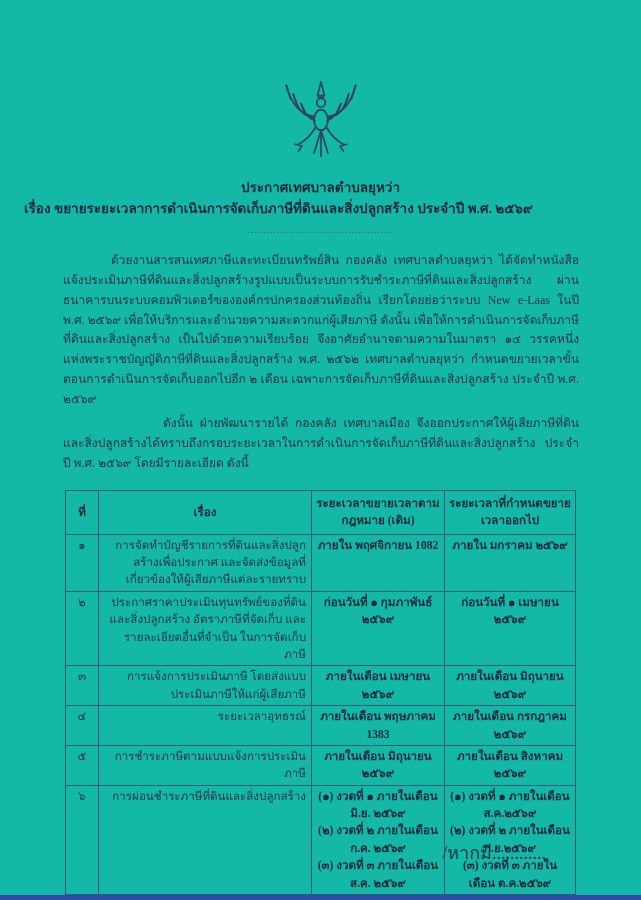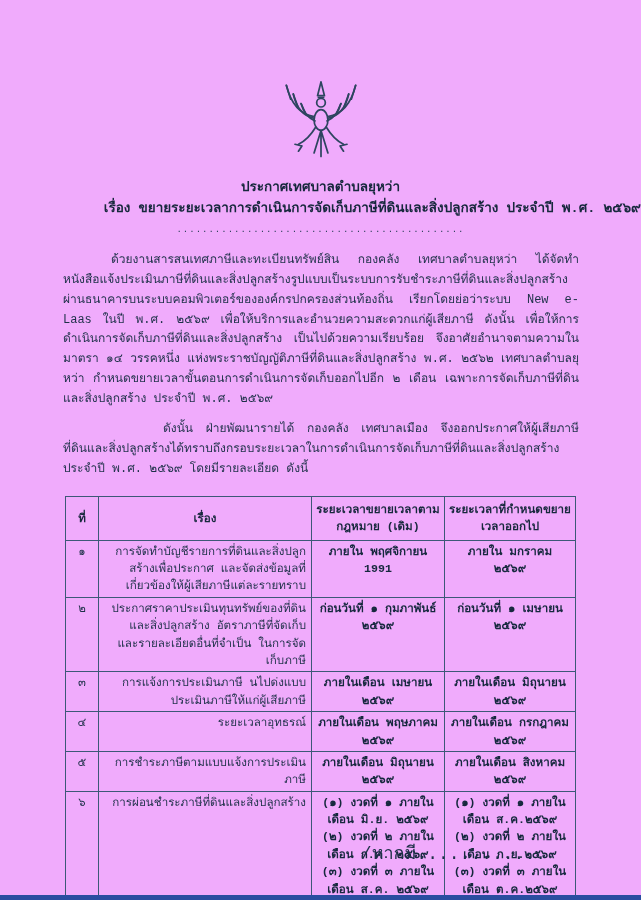--- a/index.html
+++ b/index.html
@@ -1,46 +1,47 @@
 <!DOCTYPE html>
 <html><head>
 <meta charset="utf-8">
 <style>
   html,body{margin:0;padding:0;background:#7f8f99;}
   .page{
     width:641px;height:900px;position:relative;margin:0 auto;
-    background:#f0abfc;
+    background:#14b8a6;
     color:#1d3048;
-    font-family:Liberation Mono, monospace;
+    font-family:Liberation Serif, serif;
     overflow:hidden;
   }
   .emblem-wrap{
     width:100%;display:flex;justify-content:center;
     padding-top:72px;
   }
   .emblem-wrap svg{display:block;}
   .doc-title{
     text-align:center;font-weight:bold;font-size:13.5px;line-height:1.55;
     margin-top:10px;color:#17283d;
   }
   .doc-subject{
-    text-align:right;font-weight:bold;font-size:13.5px;line-height:1.55;
+    text-align:left;font-weight:bold;font-size:13.5px;line-height:1.55;
     color:#17283d;
+    margin-left:24px;
   }
   .divider{
     text-align:center;font-size:9px;letter-spacing:1px;color:#2a4058;
     margin-top:6px;line-height:1;
   }
   .body-text{
     margin:16px 62px 0 63px;
     font-size:12px;line-height:1.66;text-align:justify;
     color:#1d3048;
   }
   .para1{text-indent:48px;}
-  .para2{text-indent:100px;margin-top:10px;}
+  .para2{text-indent:100px;margin-top:4px;}
   table.announcement{
     border-collapse:collapse;
     margin:16px auto 0 auto;
     width:498px;
     font-size:11.6px;line-height:1.5;
     color:#1d3048;
     table-layout:fixed;
   }
   table.announcement th,
   table.announcement td{
@@ -113,51 +114,51 @@
         <th class="col-subject">เรื่อง</th>
         <th class="col-orig">ระยะเวลาขยายเวลาตามกฎหมาย (เดิม)</th>
         <th class="col-ext">ระยะเวลาที่กำหนดขยายเวลาออกไป</th>
       </tr>
     </thead>
     <tbody>
         <tr>
           <td class="cell-no col-no">๑</td>
           <td class="col-subject">การจัดทำบัญชีรายการที่ดินและสิ่งปลูกสร้างเพื่อประกาศ และจัดส่งข้อมูลที่เกี่ยวข้องให้ผู้เสียภาษีแต่ละรายทราบ</td>
           <td class="cell-center col-orig">
-            <div>ภายใน พฤศจิกายน 1991</div>
+            <div>ภายใน พฤศจิกายน 1082</div>
           </td>
           <td class="cell-center col-ext">
             <div>ภายใน มกราคม ๒๕๖๙</div>
           </td>
         </tr>
         <tr>
           <td class="cell-no col-no">๒</td>
           <td class="col-subject">ประกาศราคาประเมินทุนทรัพย์ของที่ดินและสิ่งปลูกสร้าง อัตราภาษีที่จัดเก็บ และรายละเอียดอื่นที่จำเป็น ในการจัดเก็บภาษี</td>
           <td class="cell-center col-orig">
             <div>ก่อนวันที่ ๑ กุมภาพันธ์ ๒๕๖๙</div>
           </td>
           <td class="cell-center col-ext">
             <div>ก่อนวันที่ ๑ เมษายน ๒๕๖๙</div>
           </td>
         </tr>
         <tr>
           <td class="cell-no col-no">๓</td>
-          <td class="col-subject">การแจ้งการประเมินภาษี นไปด่งแบบประเมินภาษีให้แก่ผู้เสียภาษี</td>
+          <td class="col-subject">การแจ้งการประเมินภาษี โดยส่งแบบประเมินภาษีให้แก่ผู้เสียภาษี</td>
           <td class="cell-center col-orig">
             <div>ภายในเดือน เมษายน ๒๕๖๙</div>
           </td>
           <td class="cell-center col-ext">
             <div>ภายในเดือน มิถุนายน ๒๕๖๙</div>
           </td>
         </tr>
         <tr>
           <td class="cell-no col-no">๔</td>
           <td class="col-subject">ระยะเวลาอุทธรณ์</td>
           <td class="cell-center col-orig">
-            <div>ภายในเดือน พฤษภาคม ๒๕๖๙</div>
+            <div>ภายในเดือน พฤษภาคม 1383</div>
           </td>
           <td class="cell-center col-ext">
             <div>ภายในเดือน กรกฎาคม ๒๕๖๙</div>
           </td>
         </tr>
         <tr>
           <td class="cell-no col-no">๕</td>
           <td class="col-subject">การชำระภาษีตามแบบแจ้งการประเมินภาษี</td>
           <td class="cell-center col-orig">
             <div>ภายในเดือน มิถุนายน ๒๕๖๙</div>

